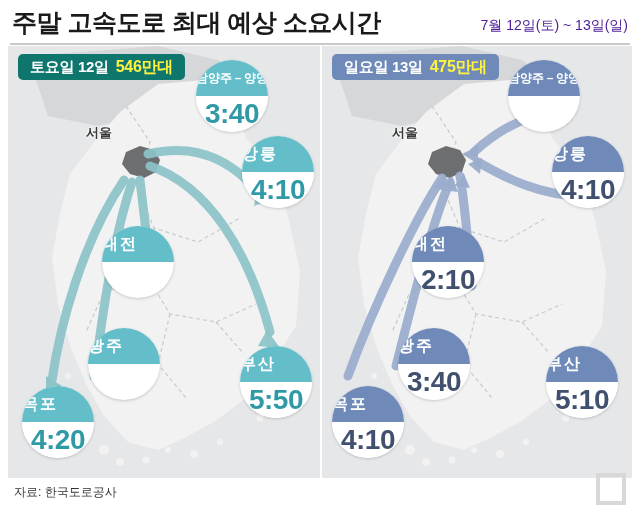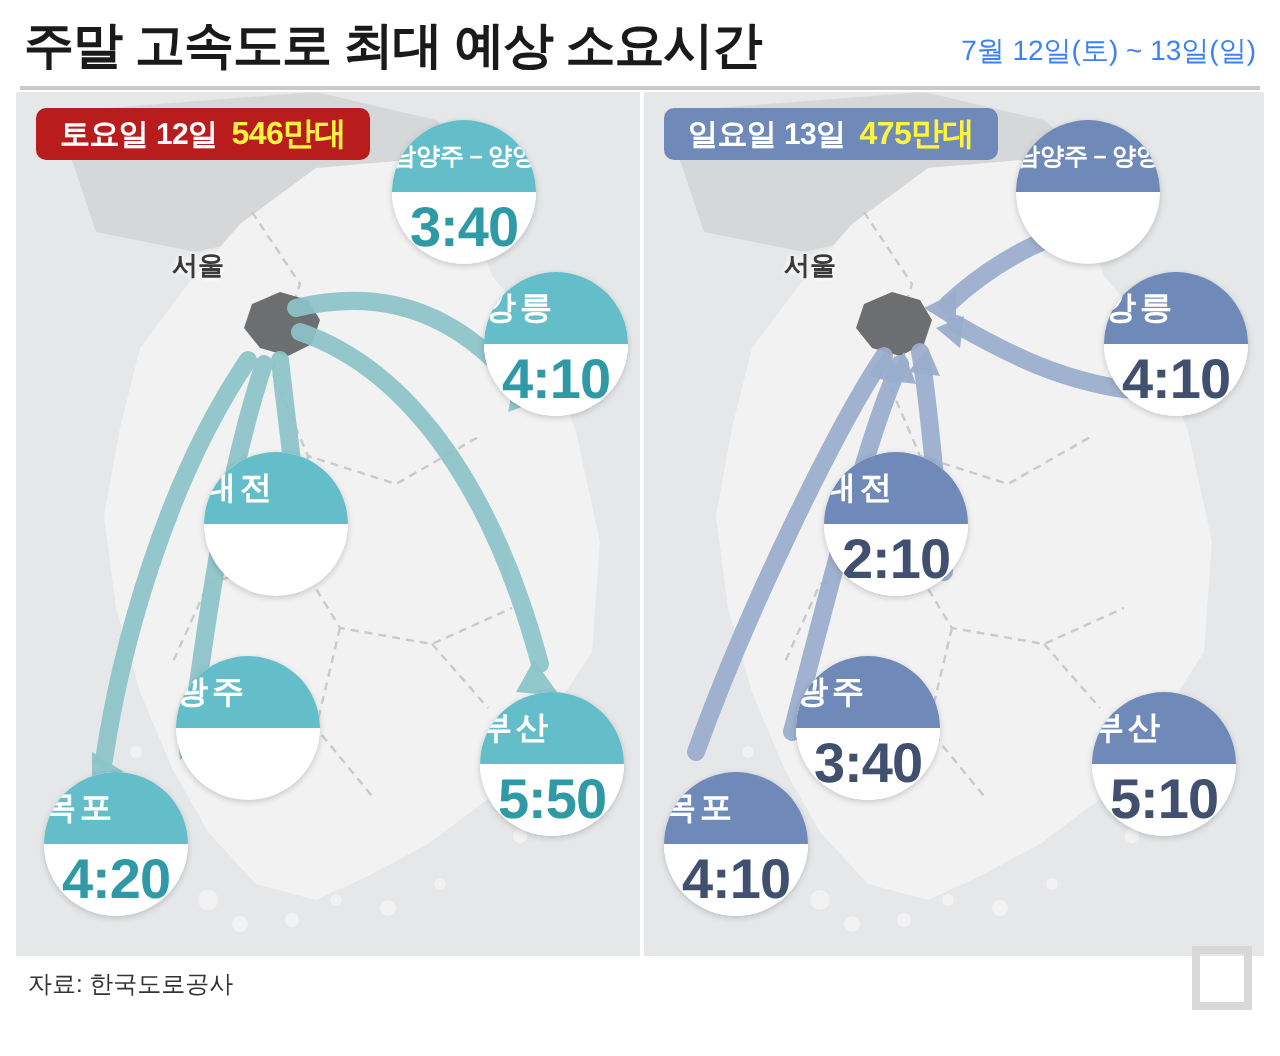--- a/index.html
+++ b/index.html
@@ -13,21 +13,21 @@
 
   
   .header{position:absolute;left:0;top:0;width:640px;height:44px;}
   .title{
     position:absolute;left:12px;top:6px;
     font-size:25px;font-weight:bold;color:#1a1a1a;
     letter-spacing:-0.5px;white-space:nowrap;
   }
   .daterange{
     position:absolute;right:12px;top:17px;
-    font-size:14px;color:#3b82f6;white-space:nowrap;
+    font-size:14px;color:#4c1d95;white-space:nowrap;
   }
   .toprule{position:absolute;left:10px;top:43px;width:620px;height:2px;background:#c9c9c9;}
 
   
   .panel{position:absolute;top:46px;height:432px;overflow:hidden;background:#e6e7e8;}
   .panel-sat{left:8px;width:312px;}
   .panel-sun{left:322px;width:310px;}
   .panel-divider{position:absolute;left:320px;top:46px;width:2px;height:432px;background:#ffffff;}
 
   
@@ -35,21 +35,21 @@
   .mapsvg{position:absolute;left:0;top:0;}
 
   
   .daytab{
     position:absolute;left:10px;top:8px;height:26px;
     border-radius:5px;display:flex;align-items:center;
     padding:0 12px;gap:7px;white-space:nowrap;
   }
   .daytab .dlabel{font-size:15px;font-weight:bold;color:#ffffff;letter-spacing:-0.3px;}
   .daytab .dcount{font-size:16px;font-weight:bold;color:#fff33f;letter-spacing:-0.3px;}
-  .tab-sat{background:#b91c1c;}
+  .tab-sat{background:#0f766e;}
   .tab-sun{background:#6f8ab8;}
 
   
   .seoul-label{
     position:absolute;font-size:13px;font-weight:bold;color:#3a3a3a;
     text-shadow:0 0 3px #fff,0 0 3px #fff;white-space:nowrap;
   }
 
   
   .badge{

